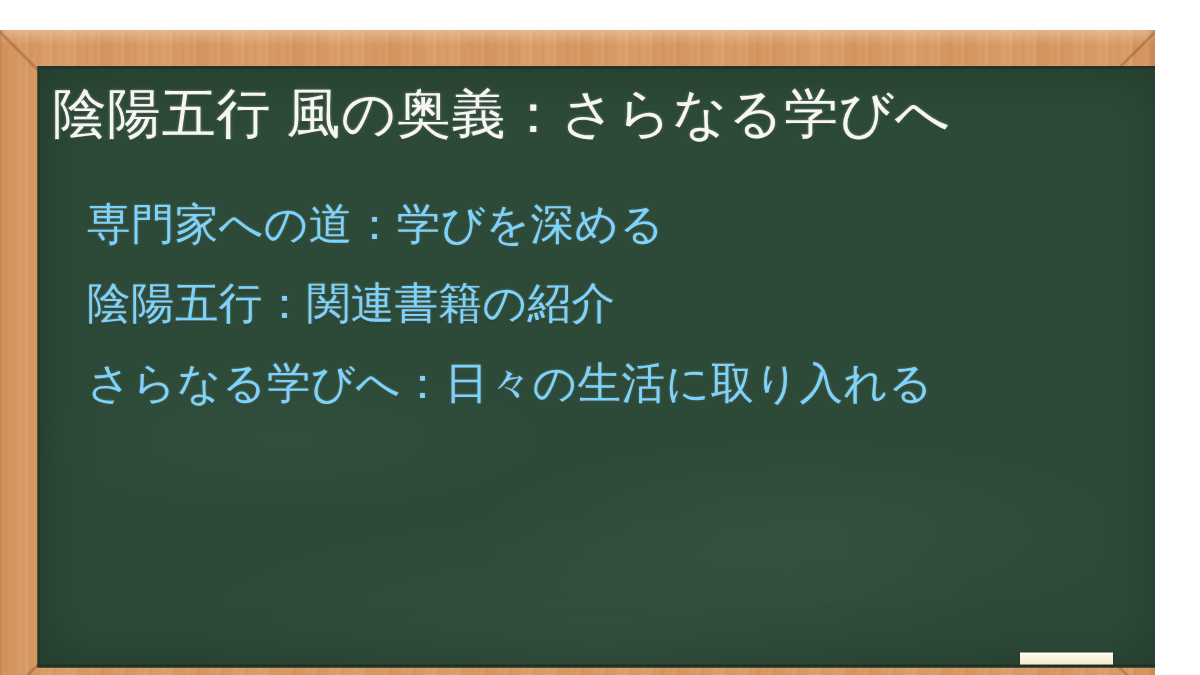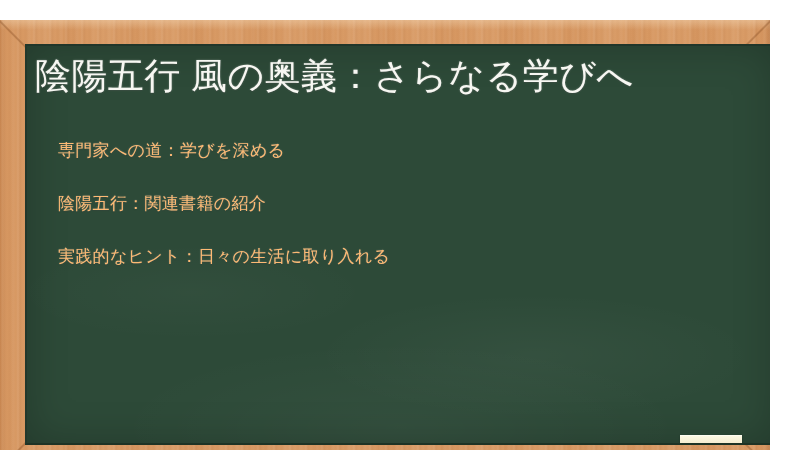--- a/index.html
+++ b/index.html
@@ -135,22 +135,22 @@
   #bullets {
     position: absolute;
     left: 31px;
     top: 78px;
     right: 12px;
     margin: 0;
     padding: 0;
     list-style: none;
   }
   #bullets li {
-    color: #fdba74;
-    font-size: 17px;
+    color: #7dd3fc;
+    font-size: 29px;
     line-height: 53px;
     font-weight: 400;
     letter-spacing: 0.3px;
     white-space: nowrap;
     text-shadow: 0 0 1.6px rgba(255,255,255,0.30), 0 1px 1px rgba(0,0,0,0.22);
   }
 
   
   #chalk {
     position: absolute;
@@ -179,19 +179,19 @@
   <div class="miter br"></div>
 
   <div id="board">
     <div class="board-dust"></div>
 
     <div id="title">陰陽五行 風の奥義：さらなる学びへ</div>
 
     <ul id="bullets">
       <li>専門家への道：学びを深める</li>
       <li>陰陽五行：関連書籍の紹介</li>
-      <li>実践的なヒント：日々の生活に取り入れる</li>
+      <li>さらなる学びへ：日々の生活に取り入れる</li>
     </ul>
 
     <div id="chalk"></div>
   </div>
 
 </div>
 
 </body></html>

